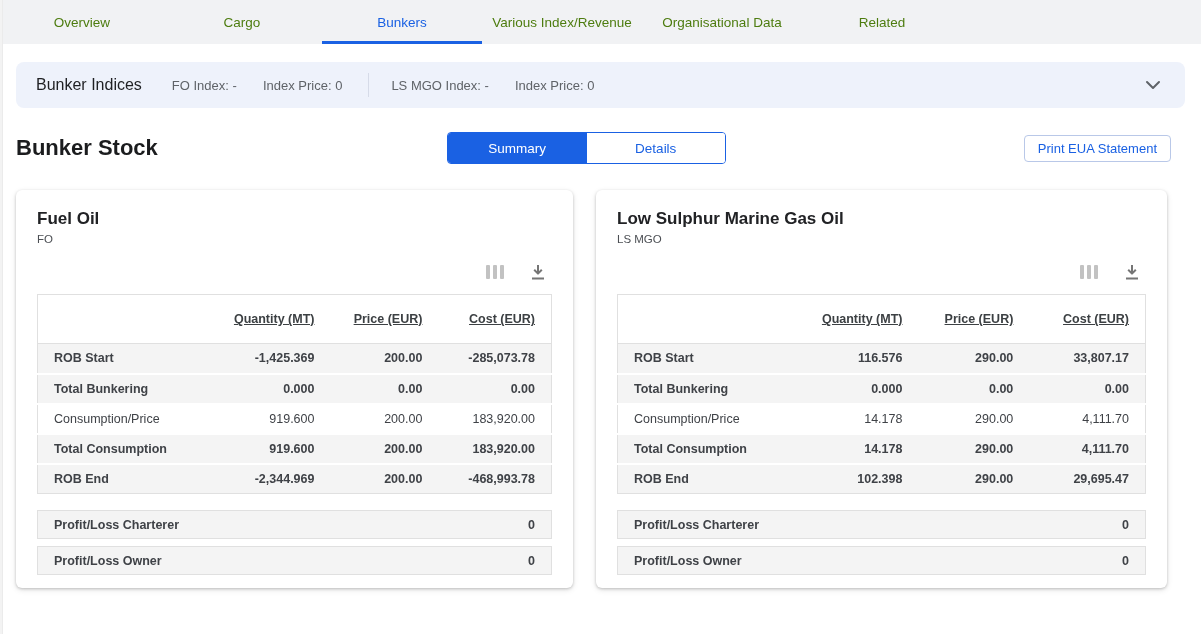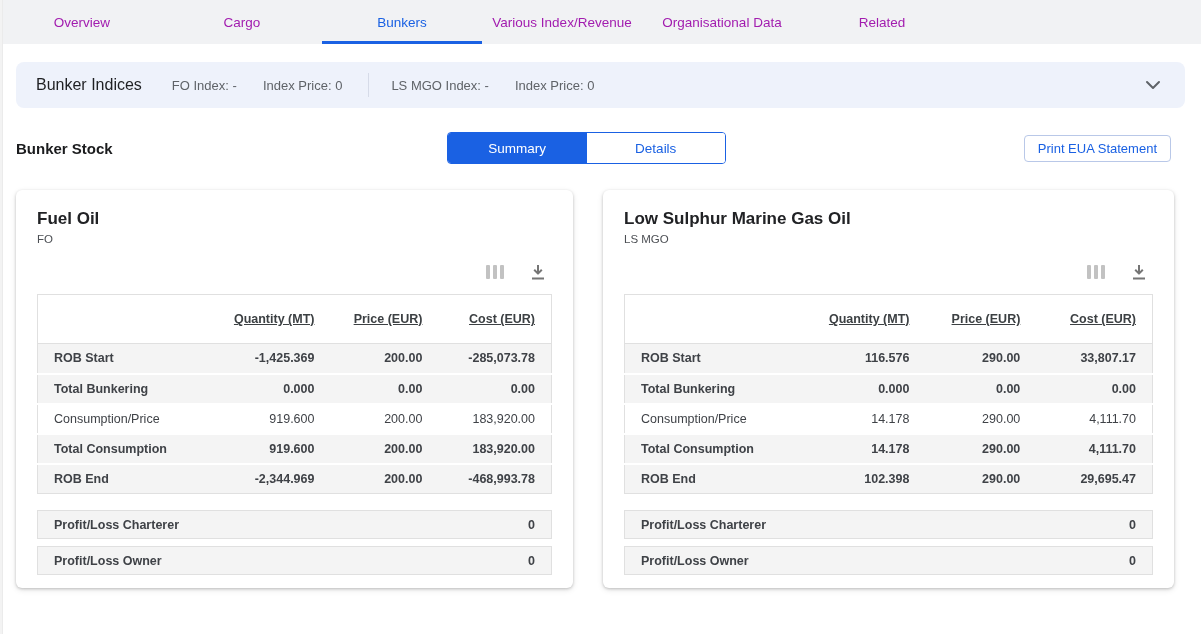--- a/index.html
+++ b/index.html
@@ -15,21 +15,21 @@
     position: absolute; left: 0; top: 0; width: 3px; height: 100%;
     background: #f3f3f3; border-right: 1px solid #ebebeb; z-index: 5;
   }
 
   
   .tabbar {
     height: 44px; background: #f1f2f4; display: flex; padding-left: 2px;
   }
   .tab {
     width: 160px; display: flex; align-items: center; justify-content: center;
-    font-size: 13.5px; color: #a21caf; position: relative; cursor: pointer;
+    font-size: 13.5px; color: #4d7c0f; position: relative; cursor: pointer;
     white-space: nowrap;
   }
   .tab.active { color: #1a61e3; }
   .tab.active::after {
     content: ""; position: absolute; left: 0; right: 0; bottom: 0;
     height: 3px; background: #1a61e3;
   }
 
   
   .indices-bar {
@@ -39,42 +39,42 @@
   .indices-title { font-size: 16px; color: #1f2023; margin-right: 30px; }
   .idx-label { font-size: 13px; color: #5f6368; margin-right: 26px; white-space: nowrap; }
   .idx-divider { width: 1px; height: 24px; background: #d6dbe8; margin: 0 22px 0 0; }
   .indices-chevron { margin-left: auto; display: flex; align-items: center; cursor: pointer; padding: 4px; }
 
   
   .stock-row {
     margin: 22px 16px 0 16px; height: 36px; position: relative;
     display: flex; align-items: center;
   }
-  .stock-title { font-size: 15px; color: #1b1c1e; }
+  .stock-title { font-size: 22px; color: #1b1c1e; }
   .view-toggle {
     position: absolute; left: 431px; top: 2px; height: 32px; width: 279px;
     display: flex; border: 1px solid #1a61e3; border-radius: 4px; overflow: hidden;
     background: #fff;
   }
   .view-toggle .seg {
     flex: 1; display: flex; align-items: center; justify-content: center;
     font-size: 13.5px; cursor: pointer; color: #1a61e3; background: #fff;
   }
   .view-toggle .seg.active { background: #1a61e3; color: #ffffff; }
   .print-btn {
     position: absolute; right: 14px; top: 5px; height: 27px; padding: 0 13px;
     background: #fff; border: 1px solid #b9c8e8; border-radius: 4px;
     color: #1a61e3; font-size: 13px; display: flex; align-items: center;
     cursor: pointer; font-family: inherit;
   }
 
   
   .cards {
     margin: 24px 16px 0 16px;
-    display: grid; grid-template-columns: 557px 571px; gap: 30px;
+    display: grid; grid-template-columns: 557px 571px; gap: 23px;
   }
   .card {
     background: #fff; border-radius: 6px; height: 398px;
     box-shadow: 0 1px 3px rgba(0,0,0,0.2), 0 2px 6px rgba(0,0,0,0.10);
     padding: 17px 21px 16px 21px;
   }
   .card-title { font-size: 17px; color: #212225; line-height: 23px; }
   .card-subtitle { font-size: 11.5px; color: #4c4f54; line-height: 15px; margin-top: 2px; }
   .card-toolbar {
     display: flex; justify-content: flex-end; align-items: center; gap: 26px;

